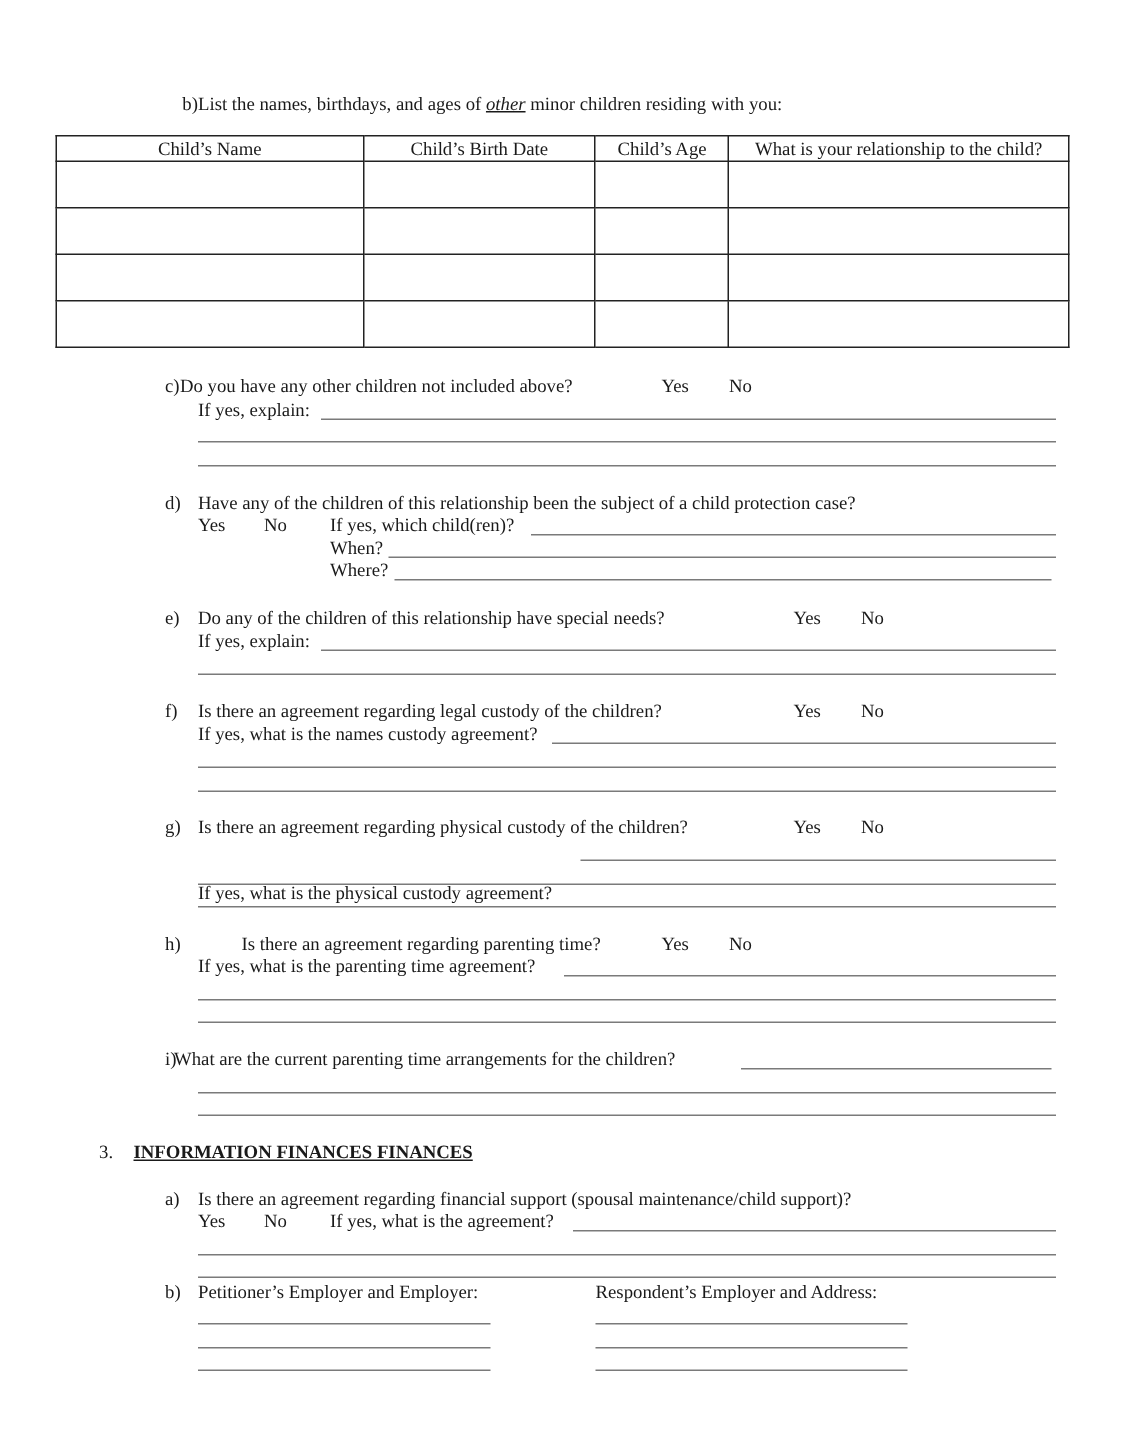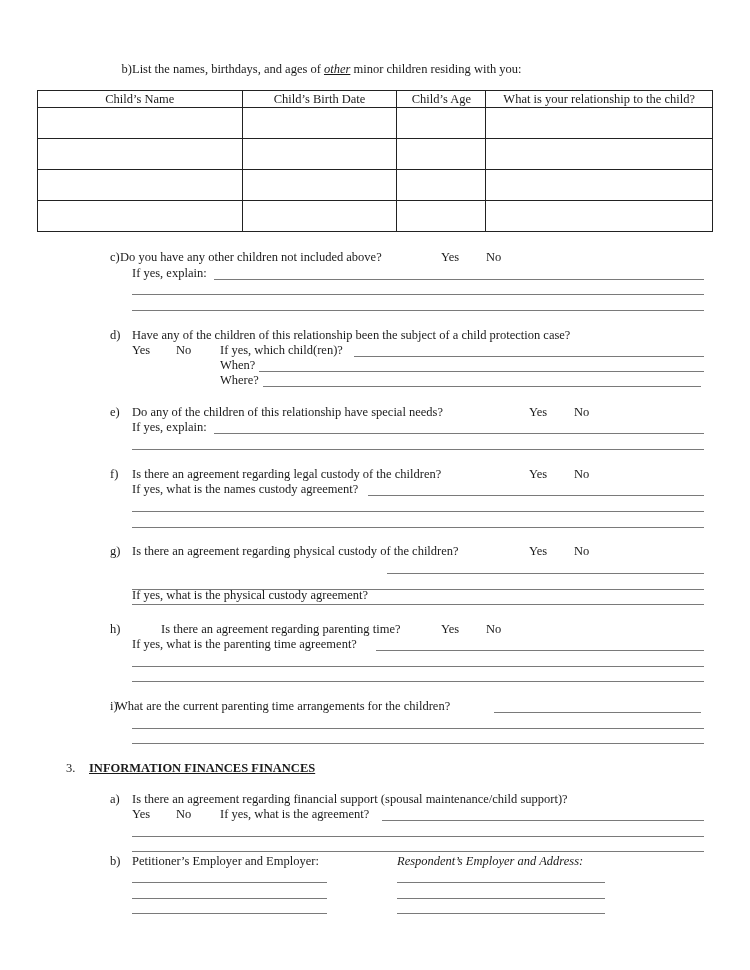--- a/index.html
+++ b/index.html
@@ -134,21 +134,21 @@
 <span class="abs" style="left:132px; top:792px;">Is there an agreement regarding financial support (spousal maintenance/child support)?</span>
 <span class="abs yn" style="left:132px; top:807px;">Yes</span>
 <span class="abs yn" style="left:176px; top:807px;">No</span>
 <span class="abs" style="left:220px; top:807px;">If yes, what is the agreement?</span>
 <div class="fill" style="left:382px; width:322px; top:820px;"></div>
 <div class="hline" style="left:132px; width:572px; top:836px;"></div>
 <div class="hline" style="left:132px; width:572px; top:851px;"></div>
 
 <span class="abs" style="left:110px; top:854px;">b)</span>
 <span class="abs" style="left:132px; top:854px;">Petitioner’s Employer and Employer:</span>
-<span class="abs" style="left:397px; top:854px;font-style:italic;">Respondent’s Employer and Address:</span>
+<span class="abs" style="left:397px; top:854px;">Respondent’s Employer and Address:</span>
 
 <div class="hline" style="left:132px; width:195px; top:882px;"></div>
 <div class="hline" style="left:132px; width:195px; top:898px;"></div>
 <div class="hline" style="left:132px; width:195px; top:913px;"></div>
 
 <div class="hline" style="left:397px; width:208px; top:882px;"></div>
 <div class="hline" style="left:397px; width:208px; top:898px;"></div>
 <div class="hline" style="left:397px; width:208px; top:913px;"></div>
 
 </body></html>

